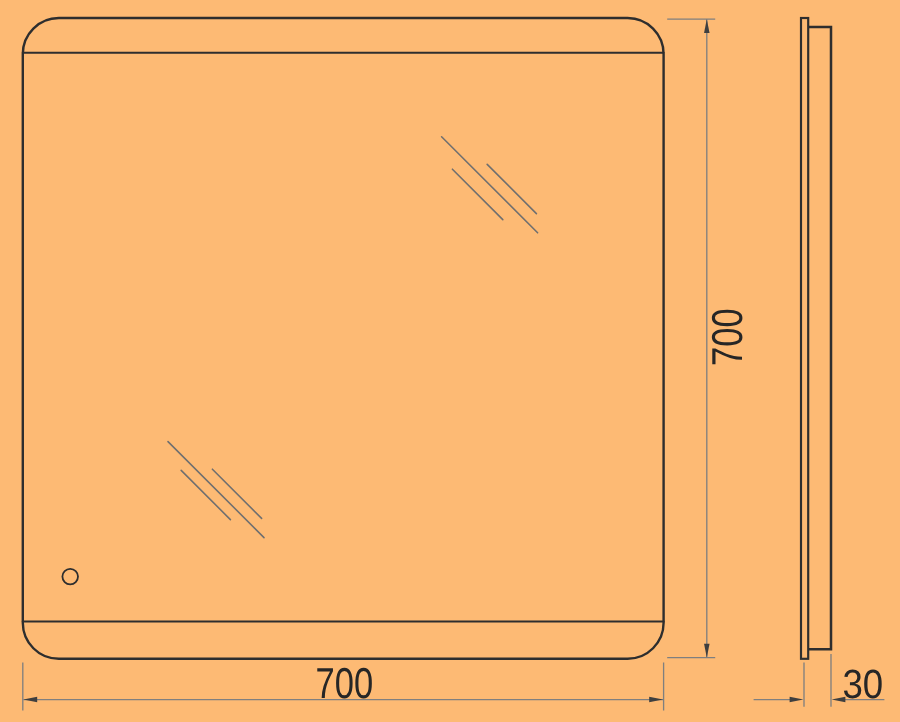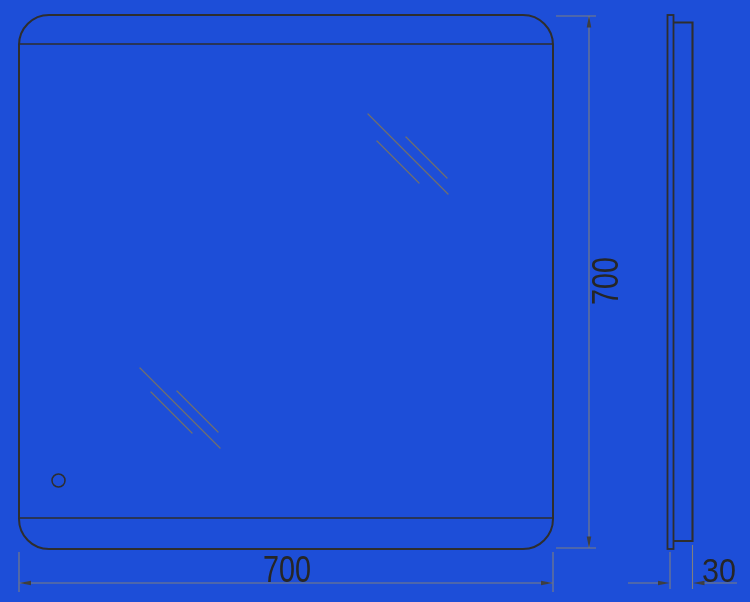--- a/index.html
+++ b/index.html
@@ -4,21 +4,21 @@
 <style>
   html, body {
     margin: 0;
     padding: 0;
     background: #ffffff;
   }
   .drawing-canvas {
     position: relative;
     width: 750px;
     height: 602px;
-    background: #1d4ed8;
+    background: #fdba74;
     overflow: hidden;
   }
   svg text {
     font-family: "Liberation Sans", "DejaVu Sans", sans-serif;
     font-size: 36px;
   }
   svg text.dim-label-small {
     font-size: 34px;
   }
 </style>

